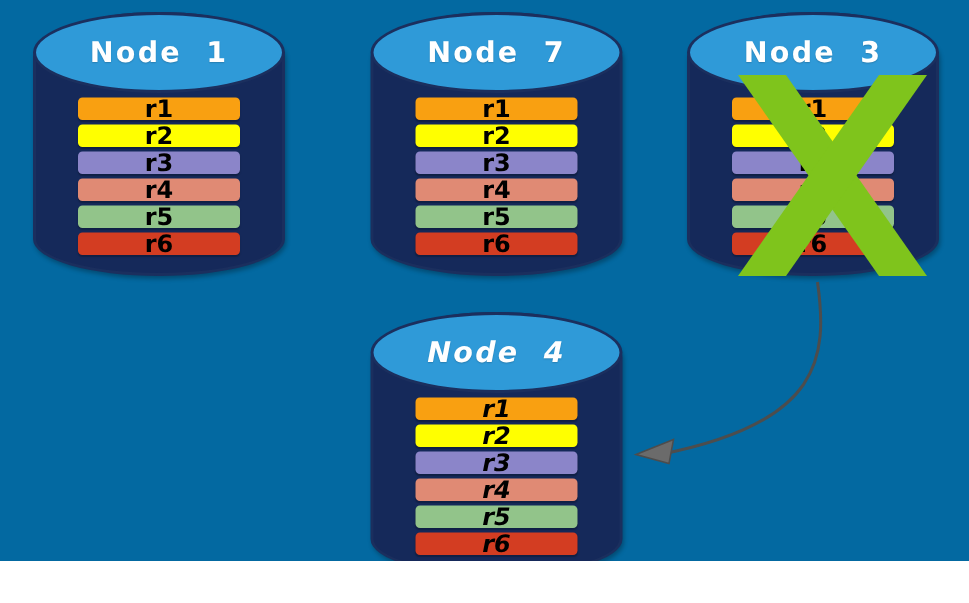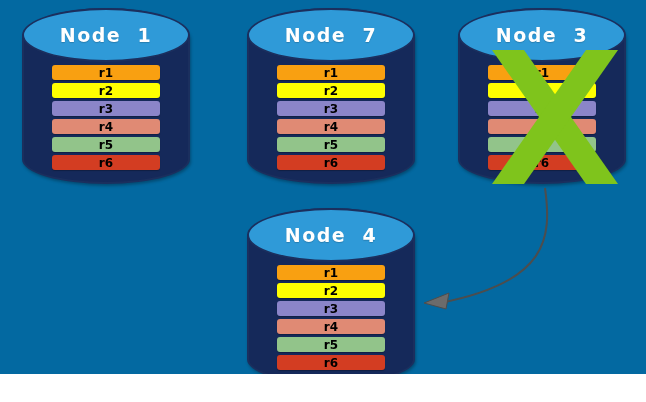--- a/index.html
+++ b/index.html
@@ -72,21 +72,21 @@
     gap: 3px;
   }
   .record {
     position: relative;
     height: 15px;
     border-radius: 3px;
     display: flex;
     align-items: center;
     justify-content: center;
     color: #000000;
-    font-size: 12px;
+    font-size: 16px;
     font-weight: bold;
     line-height: 1;
     box-shadow: 0 1px 1px rgba(0,0,0,0.25);
   }
   
   .x-mark {
     position: absolute;
     pointer-events: none;
   }
   
@@ -146,21 +146,21 @@
     </div>
   </div>
 
   <svg class="x-mark" style="left:480px; top:44px; width:150px; height:152px;" viewBox="0 0 150 152">
     <g fill="#7fc41c">
       <polygon points="12,6 44,6 138,140 106,140"></polygon>
       <polygon points="106,6 138,6 44,140 12,140"></polygon>
     </g>
   </svg>
 
-  <div class="node" style="left:247px; top:208px; width:168px; height:176px;">
+  <div class="node" style="left:247px; top:208px; width:168px; height:176px;font-style:italic;">
     <div class="node-body"></div>
     <div class="node-top"></div>
     <div class="node-title">Node  4</div>
     <div class="records">
       <div class="record" style="background:#f9a011;">r1</div>
       <div class="record" style="background:#ffff00;">r2</div>
       <div class="record" style="background:#8b85c9;">r3</div>
       <div class="record" style="background:#e08a74;">r4</div>
       <div class="record" style="background:#92c48a;">r5</div>
       <div class="record" style="background:#d33d22;">r6</div>

